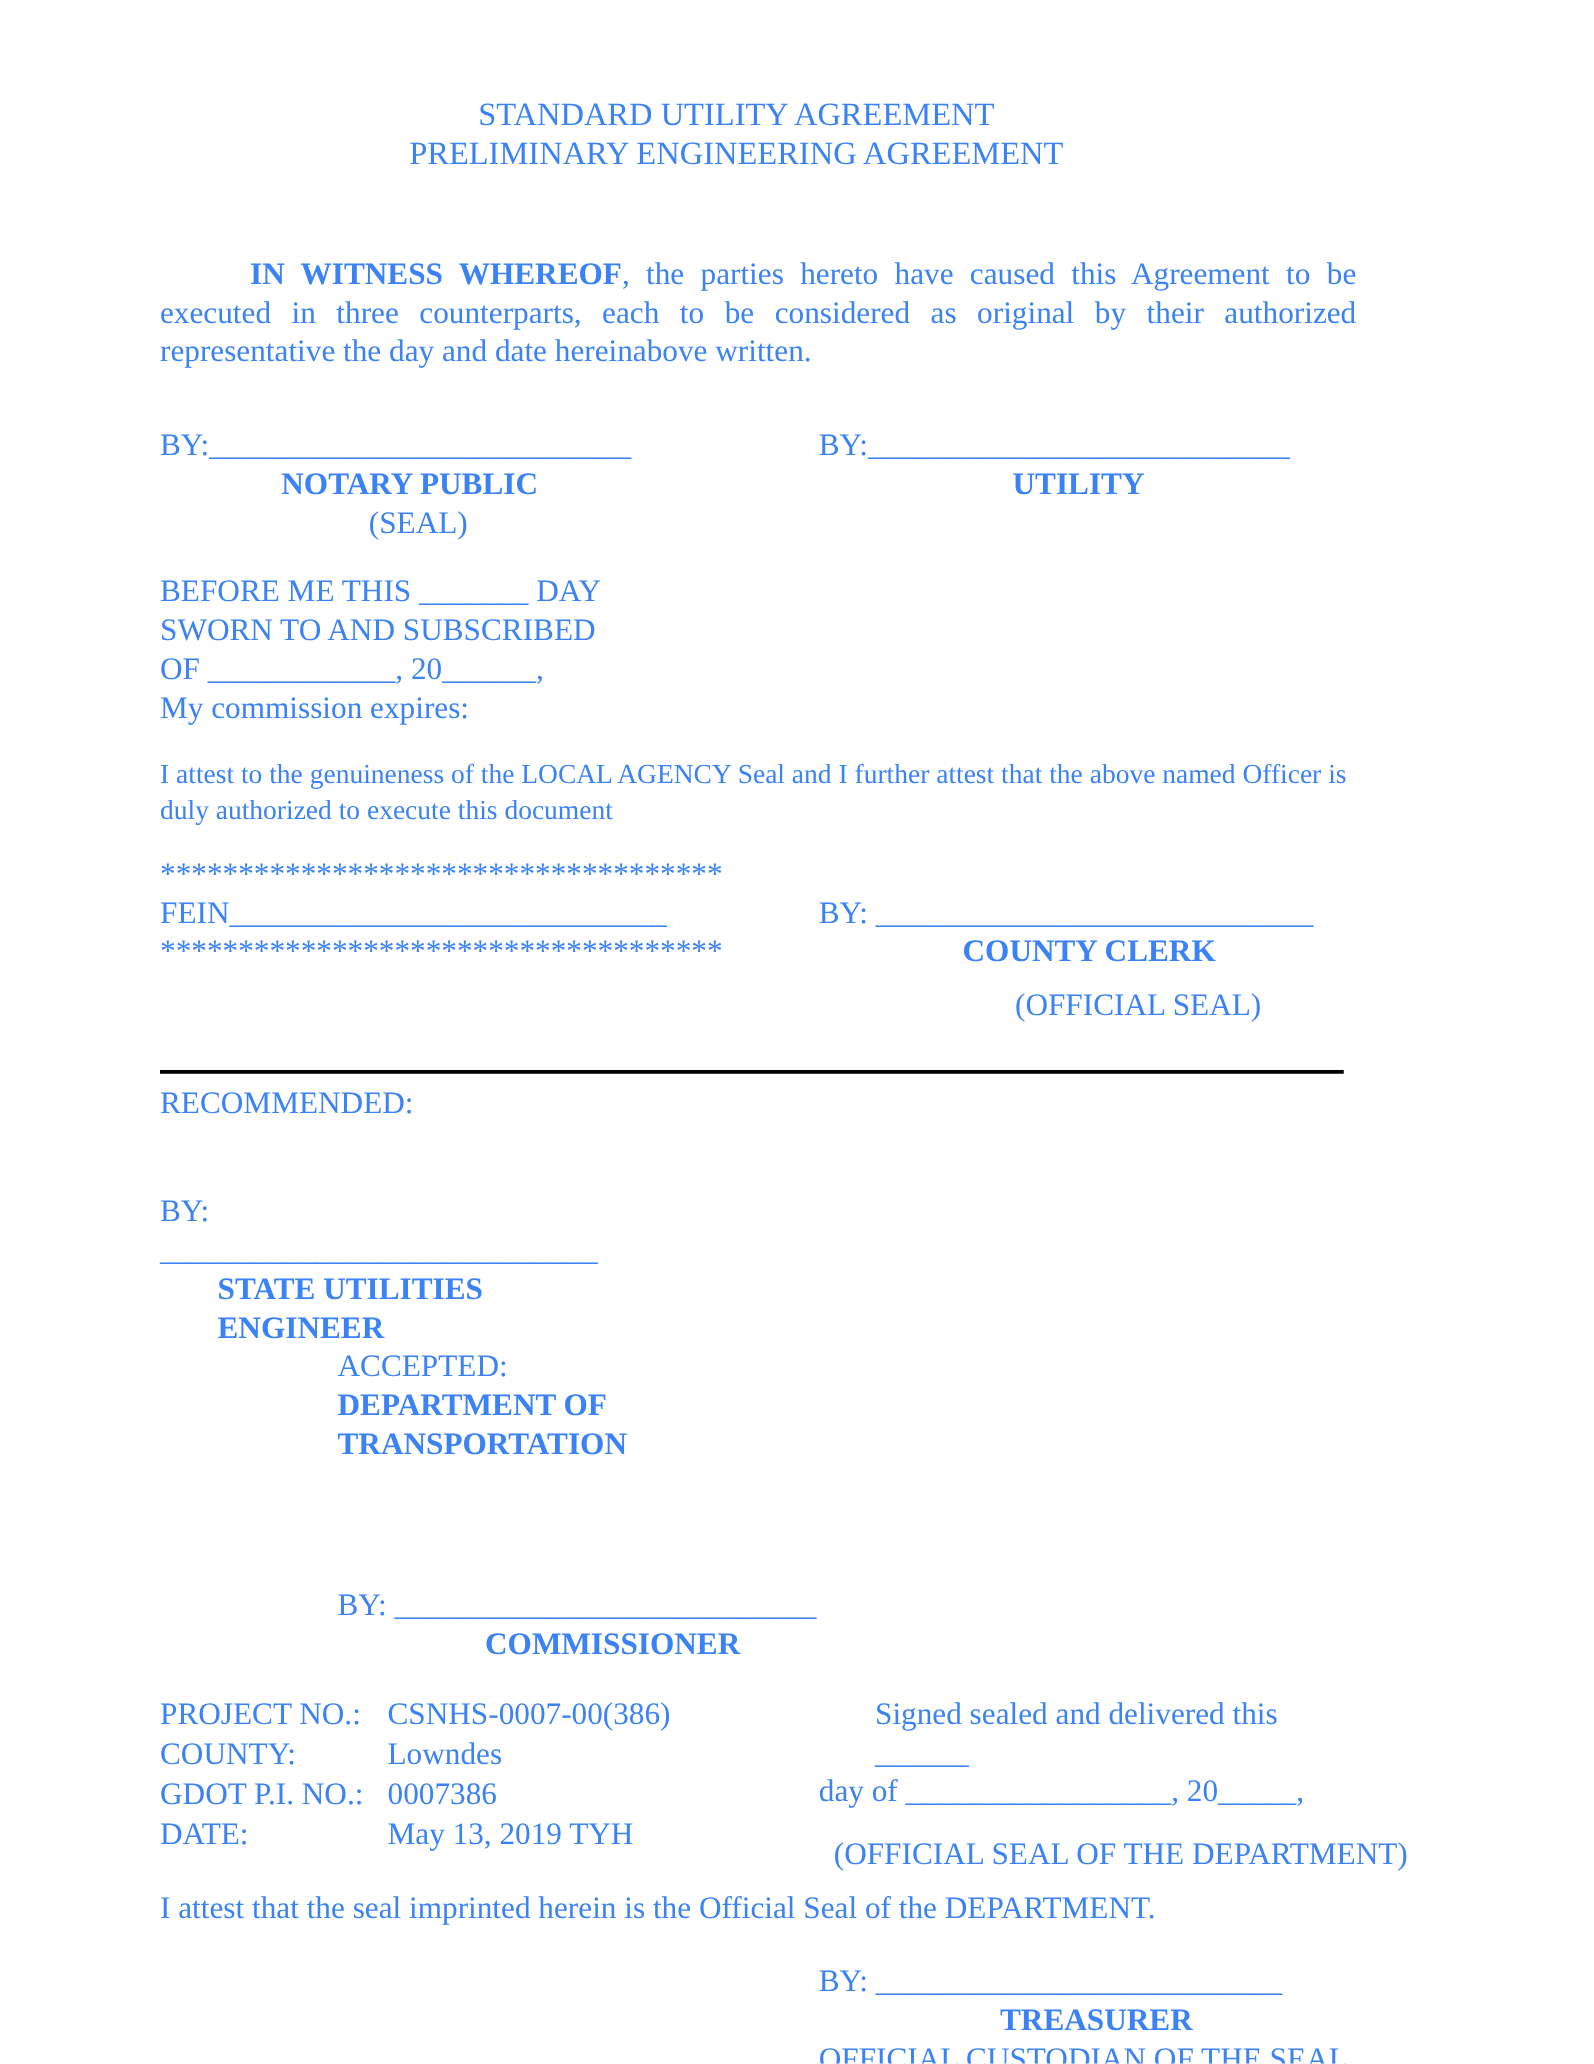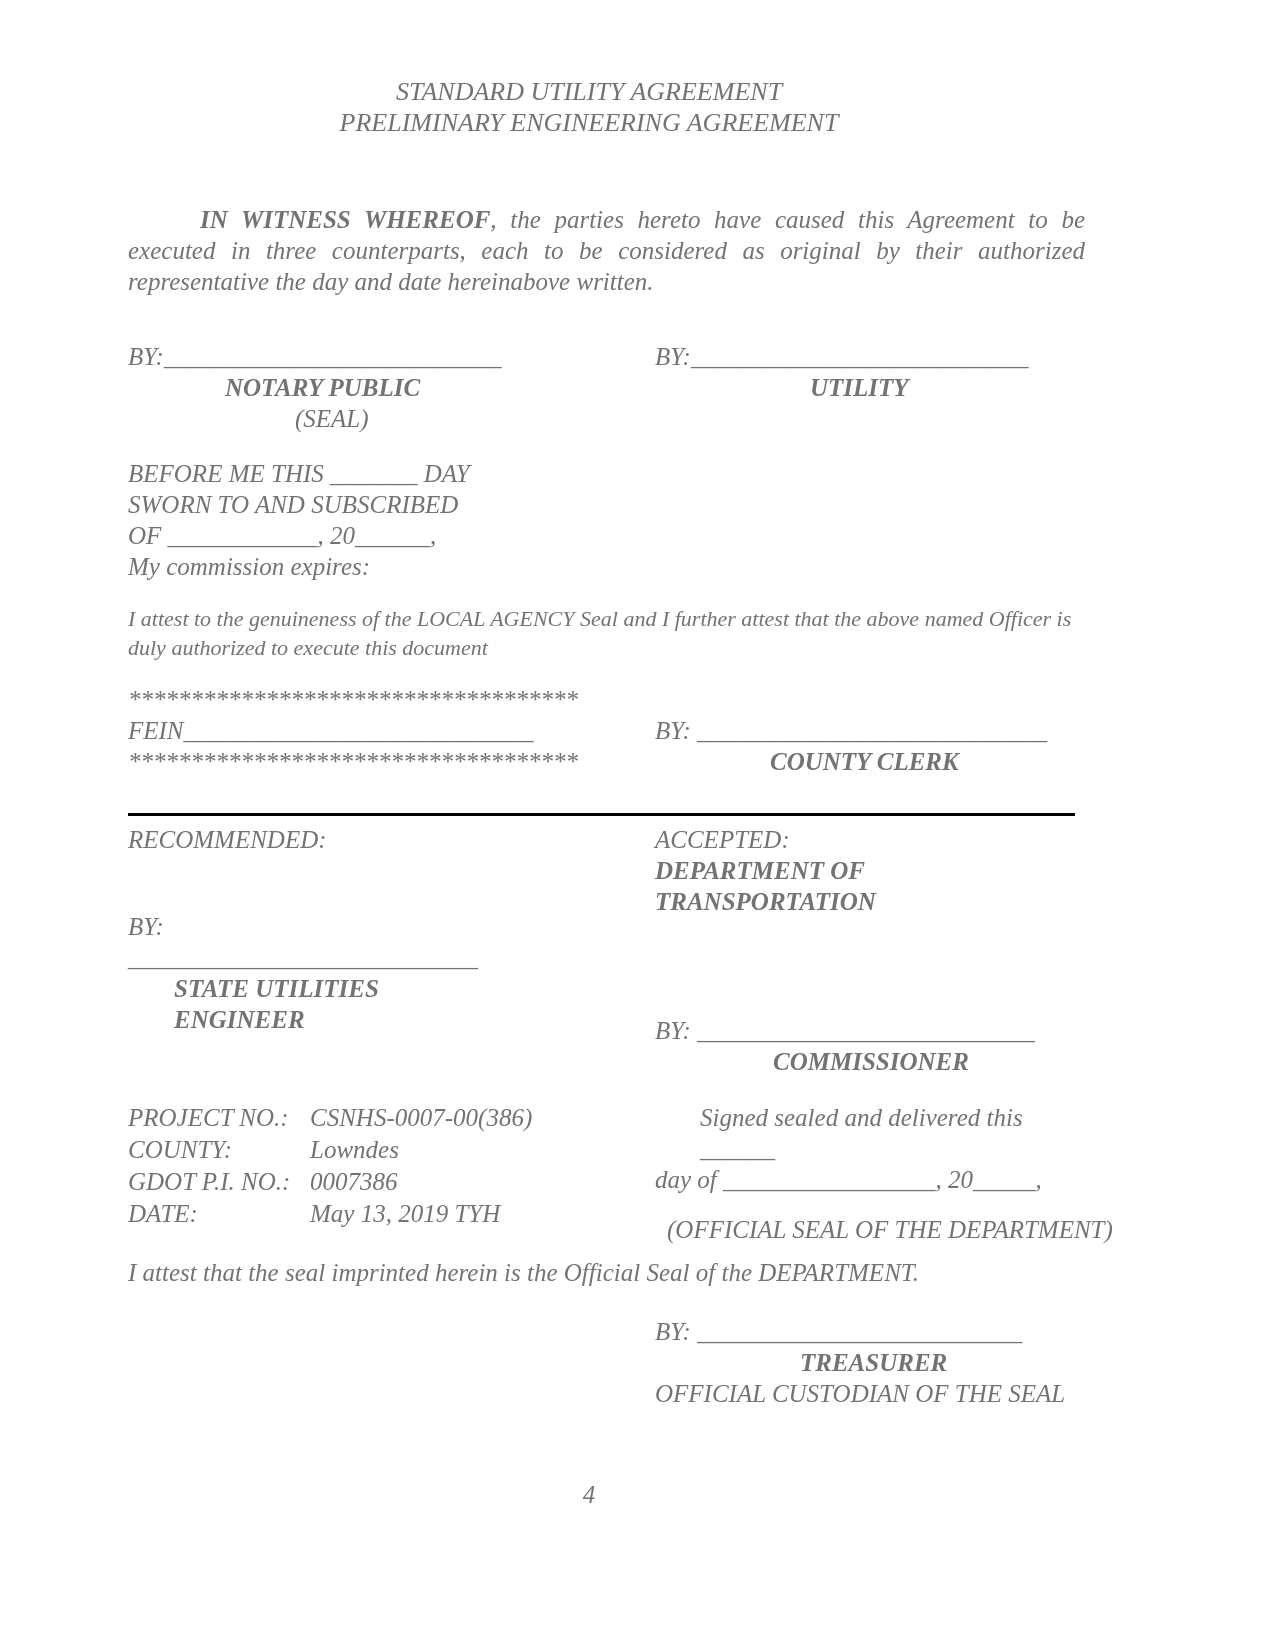--- a/index.html
+++ b/index.html
@@ -1,21 +1,20 @@
 <!DOCTYPE html>
 <html><head>
 <meta charset="utf-8">
 <style>
   html,body { margin:0; padding:0; background:#ffffff; }
   .page {
-    width:1275px; height:1651px; background:#ffffff; color:#737373;
+    width:1275px; height:1651px; background:#ffffff; color:#3b82f6;
     font-family:"Liberation Serif", serif; font-size:25px; line-height:31px;
     box-sizing:border-box; padding:76px 120px 0 128px; overflow:hidden;
     position:relative;
-    font-style:italic;
   }
   .b { font-weight:bold; }
   .center922 { width:922px; text-align:center; }
   .title-wrap { font-size:26px; line-height:31px; }
   .para { width:957px; margin:66px 0 0 0; text-align:justify; text-indent:72px; }
   .board { margin:30px 0 0 572px; width:360px; text-align:center; font-weight:bold; }
   .row { display:flex; }
   .sig-row1 { margin-top:44px; }
   .cell-l { width:385px; }
   .cell-r { margin-left:142px; width:430px; }
@@ -27,21 +26,21 @@
   .ind155 { padding-left:155px; }
   .ind157 { padding-left:157px; }
   .ind167 { padding-left:167px; }
   .sworn { margin-top:24px; width:520px; }
   .attest { margin-top:22px; width:985px; font-size:22px; line-height:29px; }
   .fein-row { margin-top:22px; }
   .fein-l { width:480px; }
   .fein-r { margin-left:47px; width:430px; padding-top:31px; }
   .clerk-seal { margin-top:12px; }
   .sep { margin-top:36px; width:947px; border-top:3px solid #000; height:0; }
-  .rec-row { margin-top:8px; }
+  .rec-row { margin-top:8px;flex-direction:column; }
   .gap56 { height:56px; }
   .gap98 { height:98px; }
   .proj-row { margin-top:25px; }
   .proj-l { width:480px; }
   .proj-r { margin-left:47px; width:440px; }
   .proj-line { display:flex; line-height:32px; }
   .proj-label { width:182px; }
   .signed1 { padding-left:45px; }
   .seal-note { margin-top:19px; padding-left:12px; white-space:nowrap; }
   .attest2 { margin-top:12px; width:985px; }
@@ -84,20 +83,21 @@
 
   <div class="row fein-row">
     <div class="fein-l">
       <div>************************************</div>
       <div>FEIN____________________________</div>
       <div>************************************</div>
     </div>
     <div class="fein-r">
       <div>BY: ____________________________</div>
       <div class="b ind115">COUNTY CLERK</div>
+      <div class="ind157 clerk-seal">(OFFICIAL SEAL)</div>
     </div>
   </div>
 
   <div class="sep"></div>
 
   <div class="row rec-row">
     <div class="cell-l">
       <div>RECOMMENDED:</div>
       <div class="gap56"></div>
       <div>BY: ____________________________</div>

